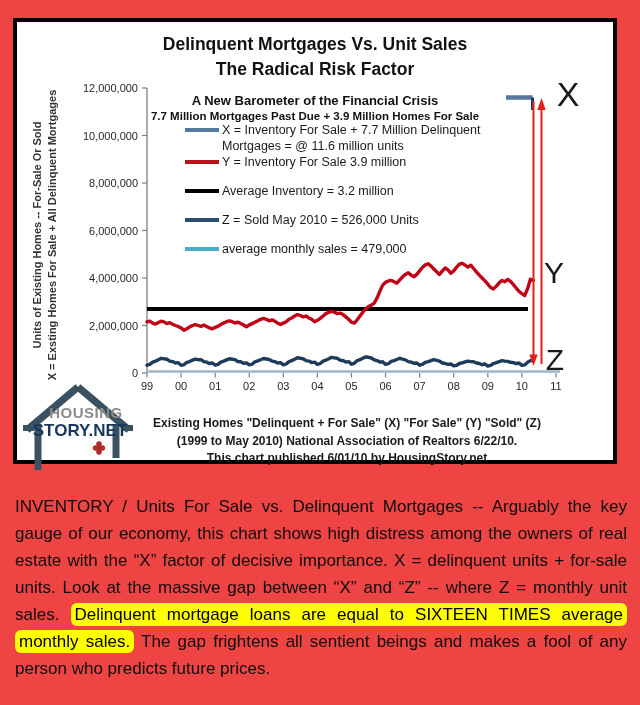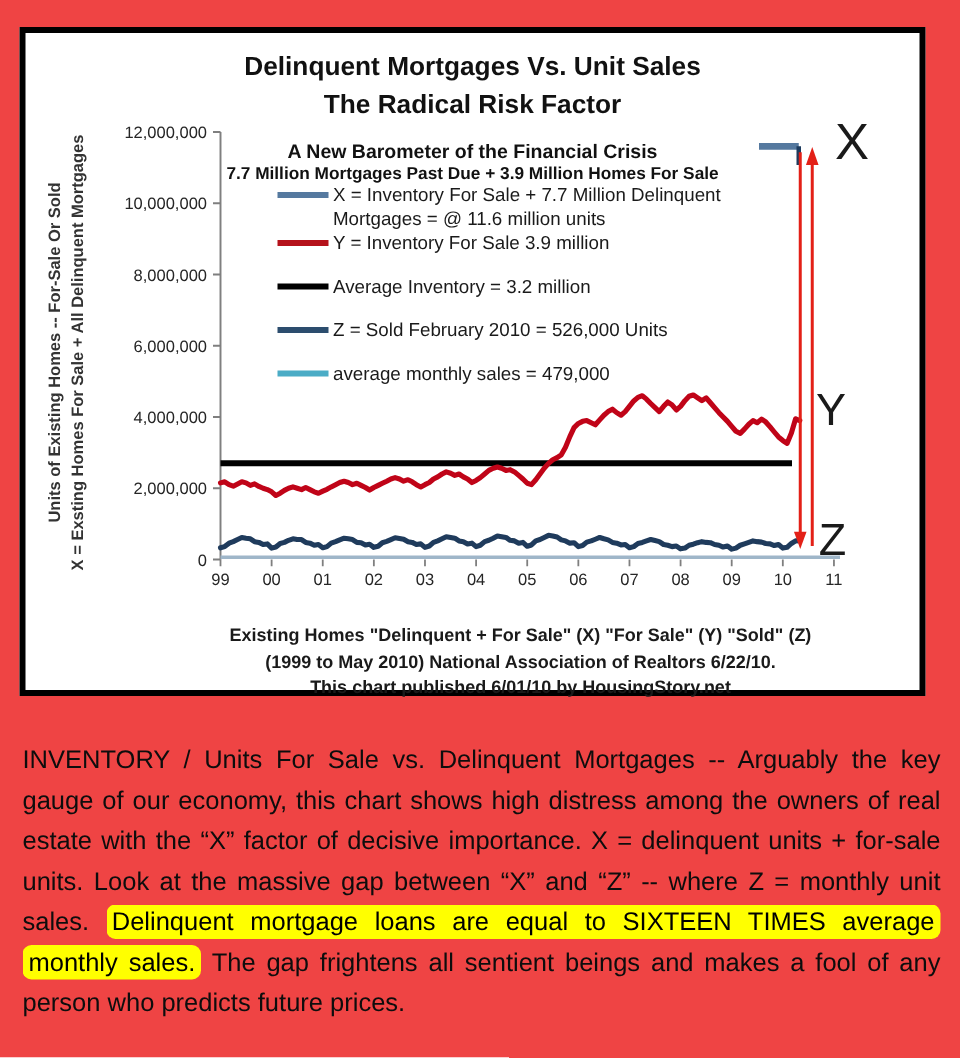--- a/index.html
+++ b/index.html
@@ -115,28 +115,49 @@
         <div class="legend-row">
           <span class="legend-swatch" style="background: rgb(181, 18, 27);"></span>
           <span>Y = Inventory For Sale 3.9 million</span>
         </div>
         <div class="legend-row gap">
           <span class="legend-swatch" style="background: rgb(0, 0, 0);"></span>
           <span>Average Inventory =  3.2 million</span>
         </div>
         <div class="legend-row gap">
           <span class="legend-swatch" style="background: rgb(44, 77, 110);"></span>
-          <span>Z = Sold February 2010 = 526,000 Units</span>
+          <span>Z = Sold May 2010 = 526,000 Units</span>
         </div>
         <div class="legend-row gap">
           <span class="legend-swatch" style="background: rgb(75, 172, 198);"></span>
           <span>average monthly sales = 479,000</span>
         </div>
       </div>
 
+    <div class="logo">
+      <svg width="130" height="95" viewBox="0 0 130 95">
+        <g stroke="#3a5161" fill="none">
+          <line x1="6" y1="52" x2="57" y2="9" stroke-width="7.5"></line>
+          <line x1="57" y1="9" x2="108" y2="52" stroke-width="7.5"></line>
+          <line x1="2" y1="50" x2="13" y2="50" stroke-width="6"></line>
+          <line x1="101" y1="50" x2="112" y2="50" stroke-width="6"></line>
+          <line x1="17" y1="46" x2="17" y2="92" stroke-width="7"></line>
+          <line x1="95" y1="46" x2="95" y2="80" stroke-width="7"></line>
+        </g>
+        <g fill="#ad2c24">
+          <circle cx="78" cy="66" r="2.8"></circle>
+          <circle cx="81.4" cy="70" r="2.8"></circle>
+          <circle cx="78" cy="74" r="2.8"></circle>
+          <circle cx="74.6" cy="70" r="2.8"></circle>
+          <circle cx="78" cy="70" r="2.2"></circle>
+        </g>
+      </svg>
+      <div class="logo-housing">HOUSING</div>
+      <div class="logo-story">STORY.NET</div>
+    </div>
 
     <div class="caption">
       <div>Existing Homes "Delinquent + For Sale" (X) "For Sale" (Y) "Sold" (Z)</div>
       <div>(1999 to May 2010) National Association of Realtors 6/22/10.</div>
       <div>This chart published 6/01/10 by HousingStory.net</div>
     </div>
 
   </div>
 
   <p class="commentary"><span>INVENTORY / Units For Sale vs. Delinquent Mortgages -- Arguably the key gauge of our economy, this chart shows high distress among the owners of real estate with the “X” factor of decisive importance. X = delinquent units + for-sale units. Look at the massive gap between “X” and “Z” -- where Z = monthly unit sales. </span><mark>Delinquent mortgage loans are equal to SIXTEEN TIMES average monthly sales.</mark><span> The gap frightens all sentient beings and makes a fool of any person who predicts future prices.</span></p>

